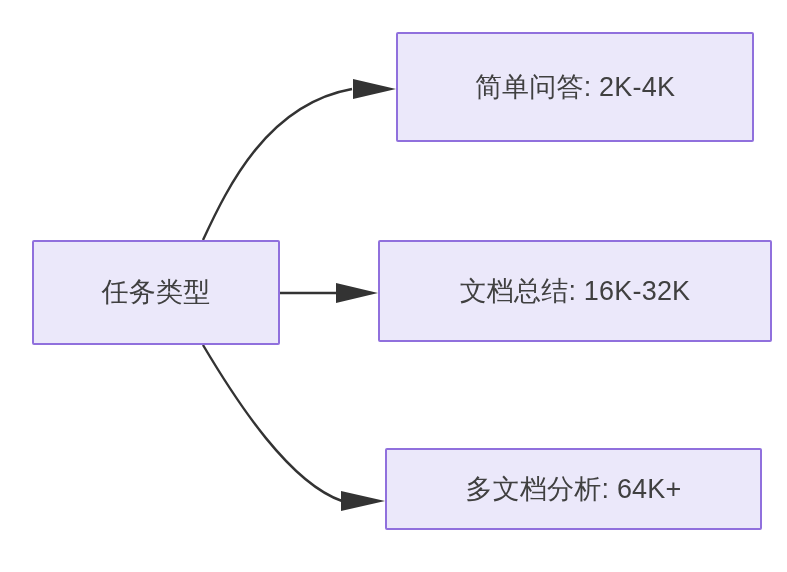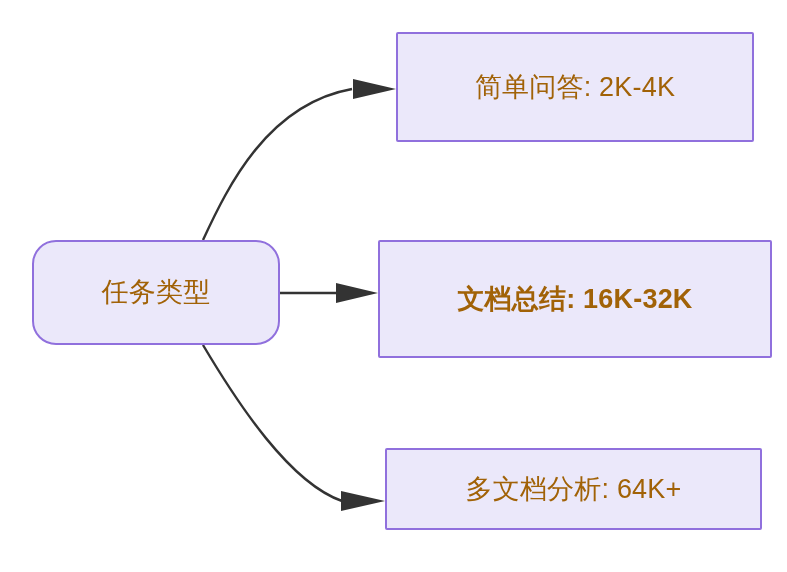--- a/index.html
+++ b/index.html
@@ -32,46 +32,44 @@
     box-sizing: border-box;
     background: #ebe8fa;
     border: 2px solid #9070dd;
     border-radius: 2px;
     display: flex;
     align-items: center;
     justify-content: center;
     text-align: center;
   }
   .node-label {
-    color: #a16207;
+    color: #404040;
     font-size: 27px;
     line-height: 1.2;
     letter-spacing: 0.2px;
     white-space: nowrap;
     font-family: "Liberation Sans", "DejaVu Sans", sans-serif;
   }
   #node-root {
     left: 32px;
     top: 240px;
     width: 248px;
     height: 105px;
-    border-radius: 24px;
   }
   #node-simple-qa {
     left: 396px;
     top: 32px;
     width: 358px;
     height: 110px;
   }
   #node-doc-summary {
     left: 378px;
     top: 240px;
     width: 394px;
-    height: 118px;
-    font-weight: bold;
+    height: 102px;
   }
   #node-multi-doc {
     left: 385px;
     top: 448px;
     width: 377px;
     height: 82px;
   }
   .edge-path {
     fill: none;
     stroke: #333333;

